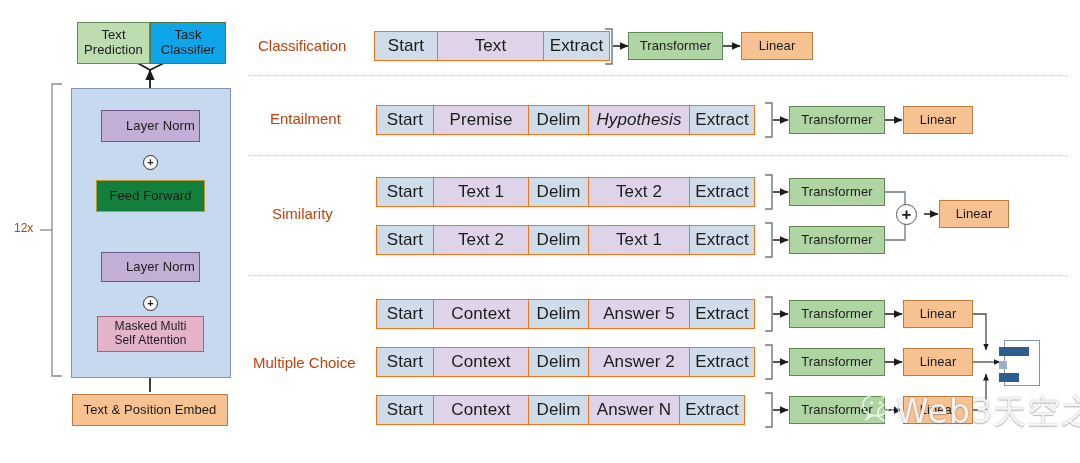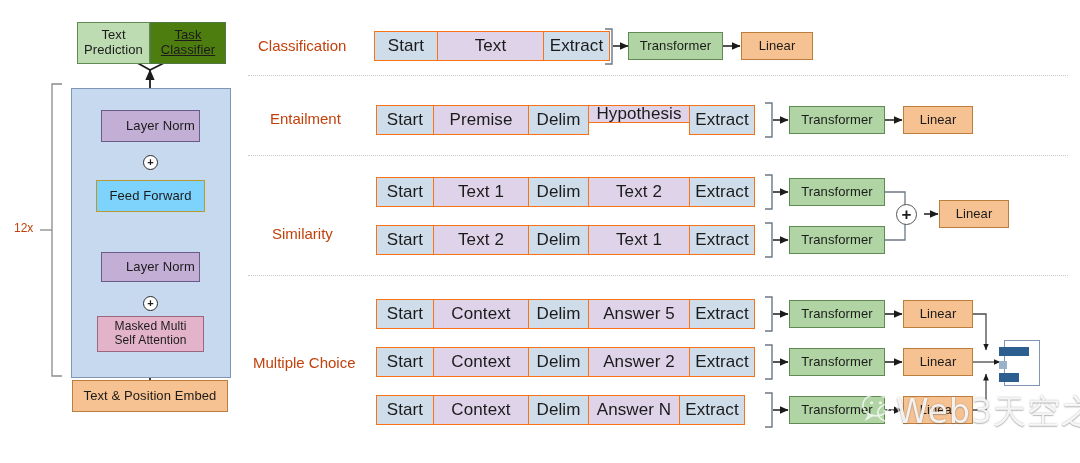--- a/index.html
+++ b/index.html
@@ -22,24 +22,24 @@
     border:1px solid #5b5b5b;
     font-size:13px;
     line-height:1.15;
     white-space:nowrap;
     letter-spacing:.1px;
   }
   .tok{font-size:17px;border:1px solid #f97316;}
   .tok-blue{background:#cfdcea;}
   .tok-purple{background:#ded3e9;}
   .green{background:#b0d4a4;border-color:#5f8a52;}
-  .green-dark{background:#4d7c0f;border-color:#4f7a44;text-decoration:underline;}
+  .green-dark{background:#0ea5e9;border-color:#4f7a44;}
   .green-light{background:#bedcb2;border-color:#5f8a52;}
   .orange{background:#f7c291;border-color:#bd7d3d;}
-  .yellow{background:#7dd3fc;border-color:#b99a31;}
+  .yellow{background:#15803d;border-color:#b99a31;}
   .purple{background:#c3aed6;border-color:#6b5b88;padding-left:20px;}
   .pink{background:#e3b4c9;border-color:#9c6680;}
   .bluepanel{background:#c6d9ef;border:1px solid #7f96b5;}
 
   .label{
     position:absolute;
     font-size:15px;
     color:#c2410c;
     white-space:nowrap;
     display:flex;align-items:center;
@@ -200,21 +200,21 @@
   <div class="box purple" style="left:101px;top:110px;width:99px;height:32px;">Layer Norm</div>
   <div class="plus" style="left:143px;top:155px;width:15px;height:15px;">+</div>
   <div class="box yellow" style="left:96px;top:180px;width:109px;height:32px;">Feed Forward</div>
   <div class="box purple" style="left:101px;top:252px;width:99px;height:30px;">Layer Norm</div>
   <div class="plus" style="left:143px;top:296px;width:15px;height:15px;">+</div>
   <div class="box pink" style="left:97px;top:316px;width:107px;height:36px;flex-direction:column;font-size:12px;">
     <span>Masked Multi</span>
     <span>Self Attention</span>
   </div>
 
-  <div class="box orange" style="left:72px;top:380px;width:156px;height:32px;">Text &amp; Position Embed</div>
+  <div class="box orange" style="left:72px;top:394px;width:156px;height:32px;">Text &amp; Position Embed</div>
 
   <div class="sep" style="left:248px;top:75px;width:820px;"></div>
   <div class="sep" style="left:248px;top:155px;width:820px;"></div>
   <div class="sep" style="left:248px;top:275px;width:820px;"></div>
 
   <div class="label" style="left:258px;top:37px;">Classification</div>
 
   <div style="position:absolute;left:374px;top:31px;height:30px;display:flex;">
     <div class="box tok tok-blue" style="position:relative;width:64px;height:30px;">Start</div>
     <div class="box tok tok-purple" style="position:relative;width:107px;height:30px;margin-left:-1px;">Text</div>
@@ -223,28 +223,28 @@
 
   <div class="box green" style="left:628px;top:32px;width:95px;height:28px;">Transformer</div>
   <div class="box orange" style="left:741px;top:32px;width:72px;height:28px;">Linear</div>
 
   <div class="label" style="left:270px;top:110px;">Entailment</div>
 
   <div style="position:absolute;left:376px;top:105px;height:30px;display:flex;">
     <div class="box tok tok-blue" style="position:relative;width:58px;height:30px;">Start</div>
     <div class="box tok tok-purple" style="position:relative;width:96px;height:30px;margin-left:-1px;">Premise</div>
     <div class="box tok tok-blue" style="position:relative;width:61px;height:30px;margin-left:-1px;">Delim</div>
-    <div class="box tok tok-purple" style="position:relative;width:102px;height:18px;margin-left:-1px;">Hypothesis</div>
+    <div class="box tok tok-purple" style="position:relative;width:102px;height:30px;margin-left:-1px;font-style:italic;">Hypothesis</div>
     <div class="box tok tok-blue" style="position:relative;width:66px;height:30px;margin-left:-1px;">Extract</div>
   </div>
 
   <div class="box green" style="left:789px;top:106px;width:96px;height:28px;">Transformer</div>
   <div class="box orange" style="left:903px;top:106px;width:70px;height:28px;">Linear</div>
 
-  <div class="label" style="left:272px;top:205px;margin-top:20px;">Similarity</div>
+  <div class="label" style="left:272px;top:205px;">Similarity</div>
 
   <div style="position:absolute;left:376px;top:177px;height:30px;display:flex;">
     <div class="box tok tok-blue" style="position:relative;width:58px;height:30px;">Start</div>
     <div class="box tok tok-purple" style="position:relative;width:96px;height:30px;margin-left:-1px;">Text 1</div>
     <div class="box tok tok-blue" style="position:relative;width:61px;height:30px;margin-left:-1px;">Delim</div>
     <div class="box tok tok-purple" style="position:relative;width:102px;height:30px;margin-left:-1px;">Text 2</div>
     <div class="box tok tok-blue" style="position:relative;width:66px;height:30px;margin-left:-1px;">Extract</div>
   </div>
 
   <div style="position:absolute;left:376px;top:225px;height:30px;display:flex;">

